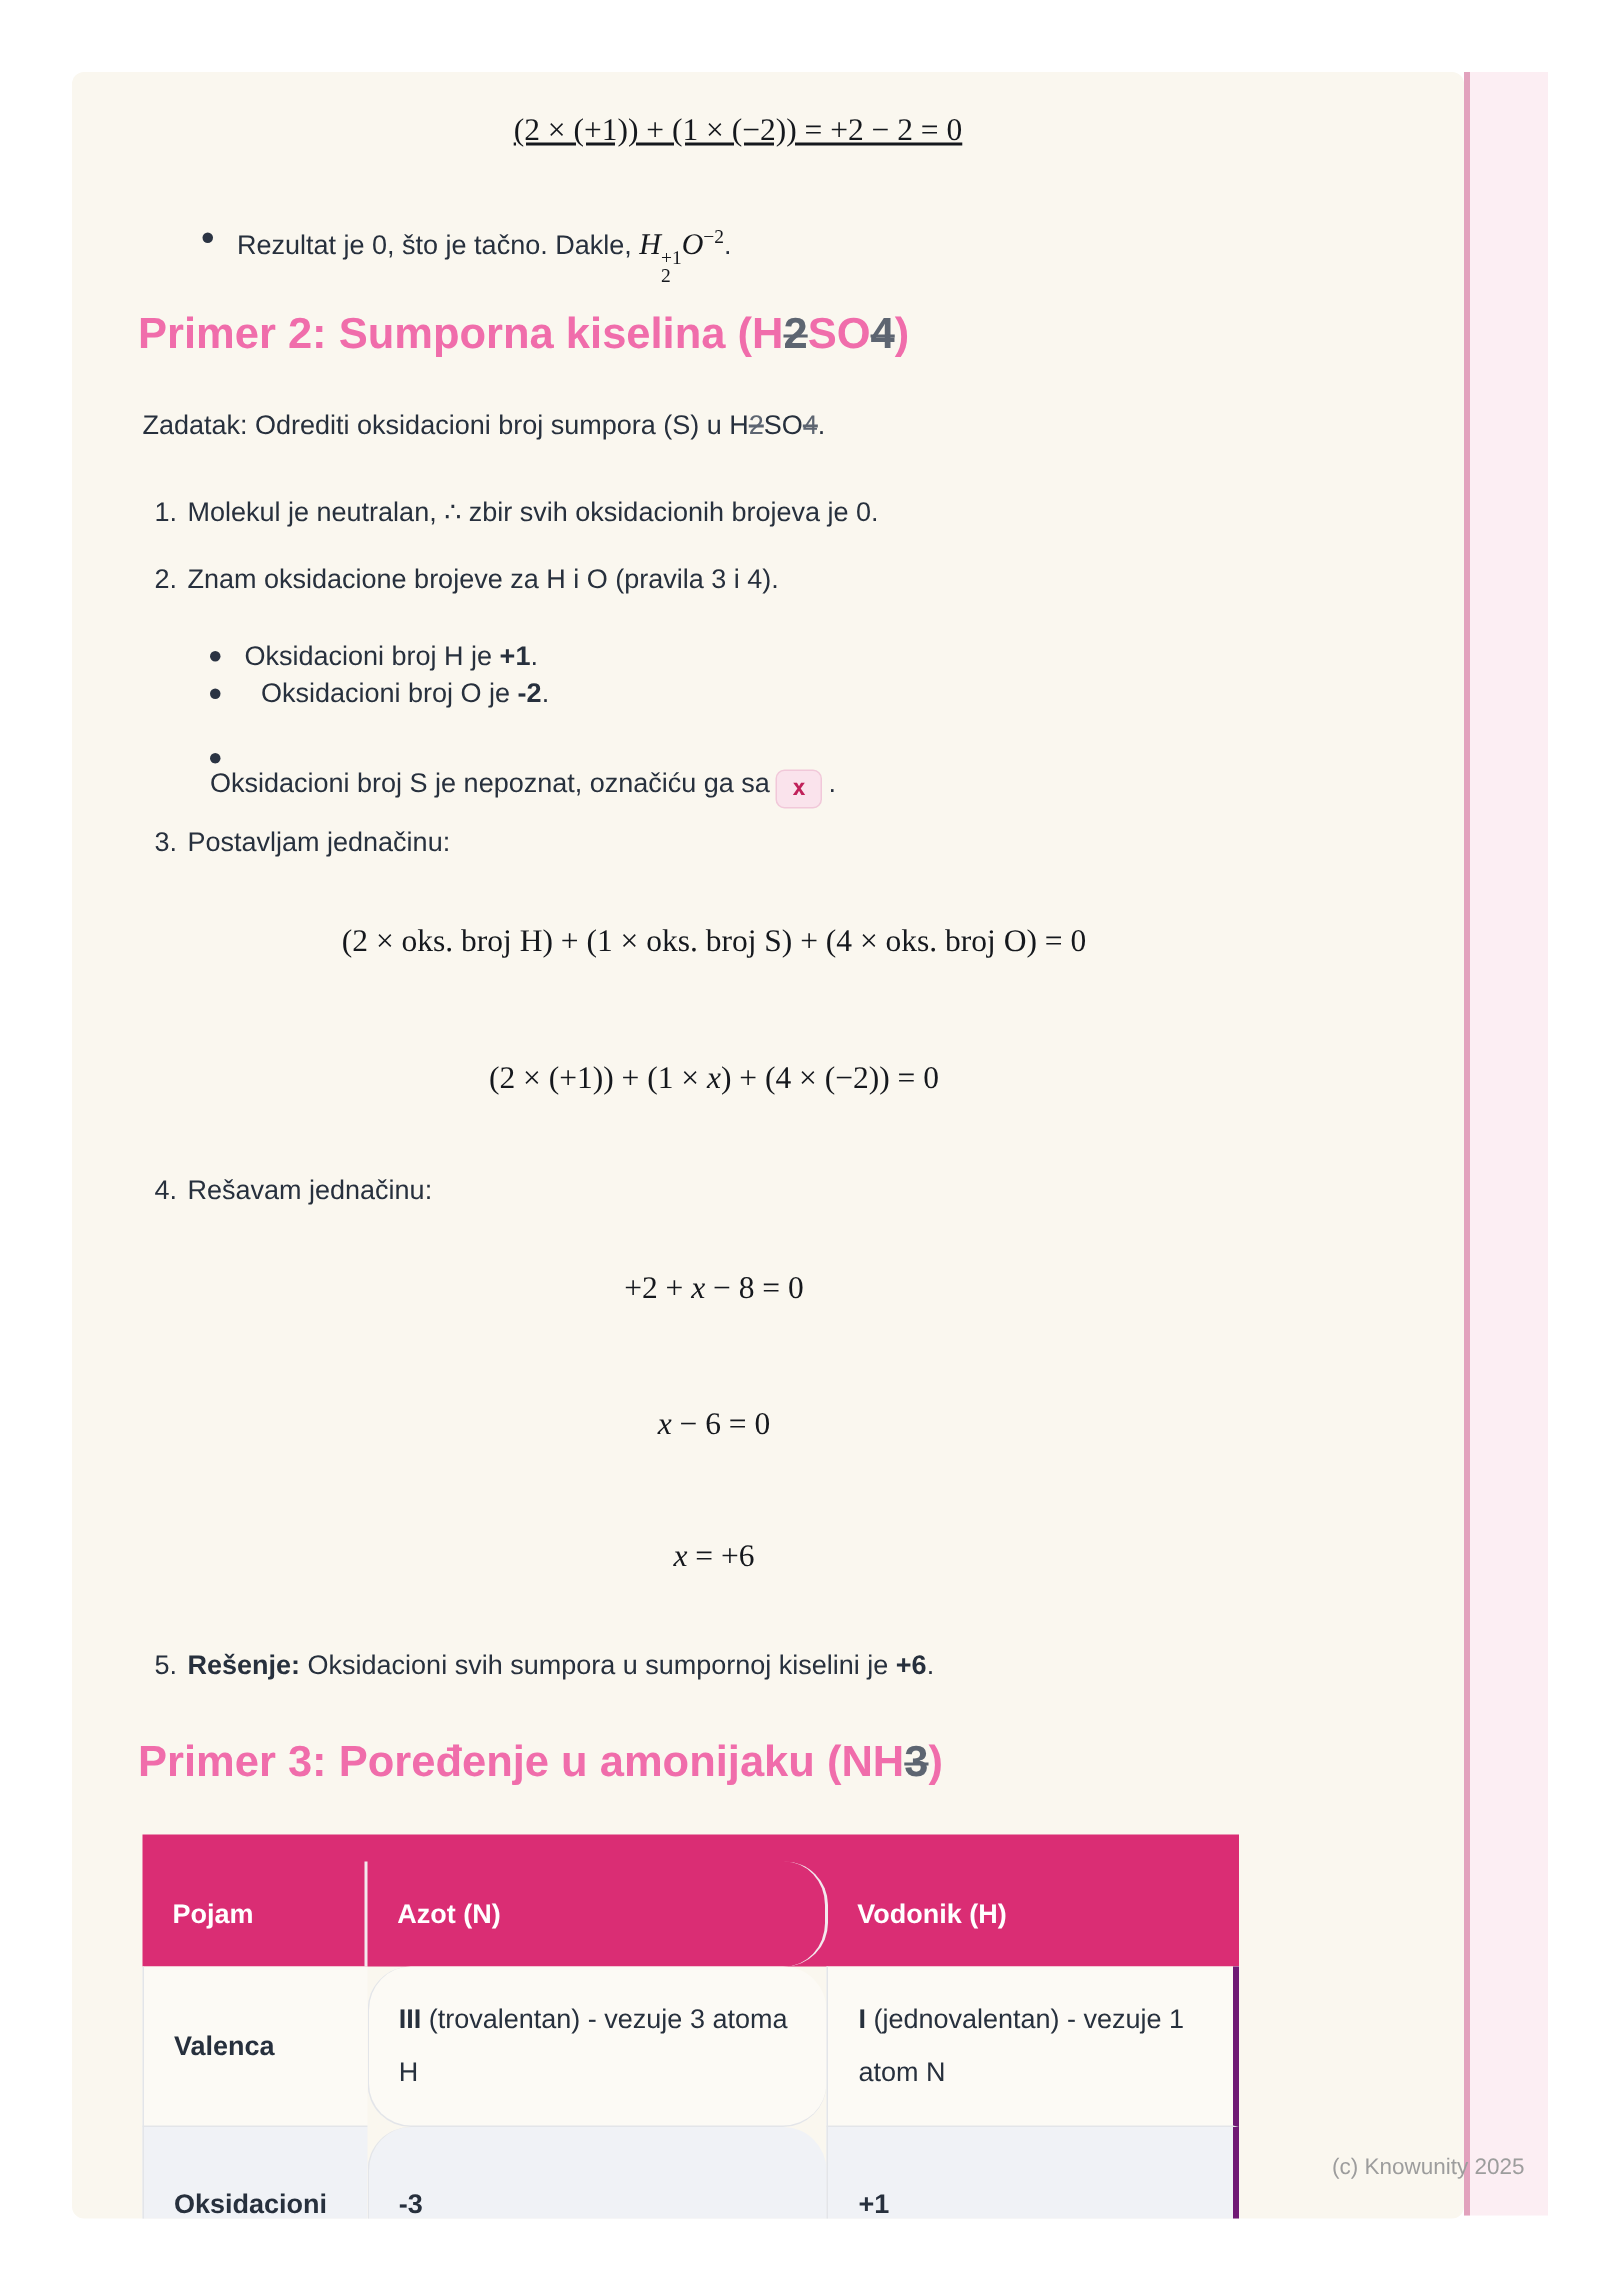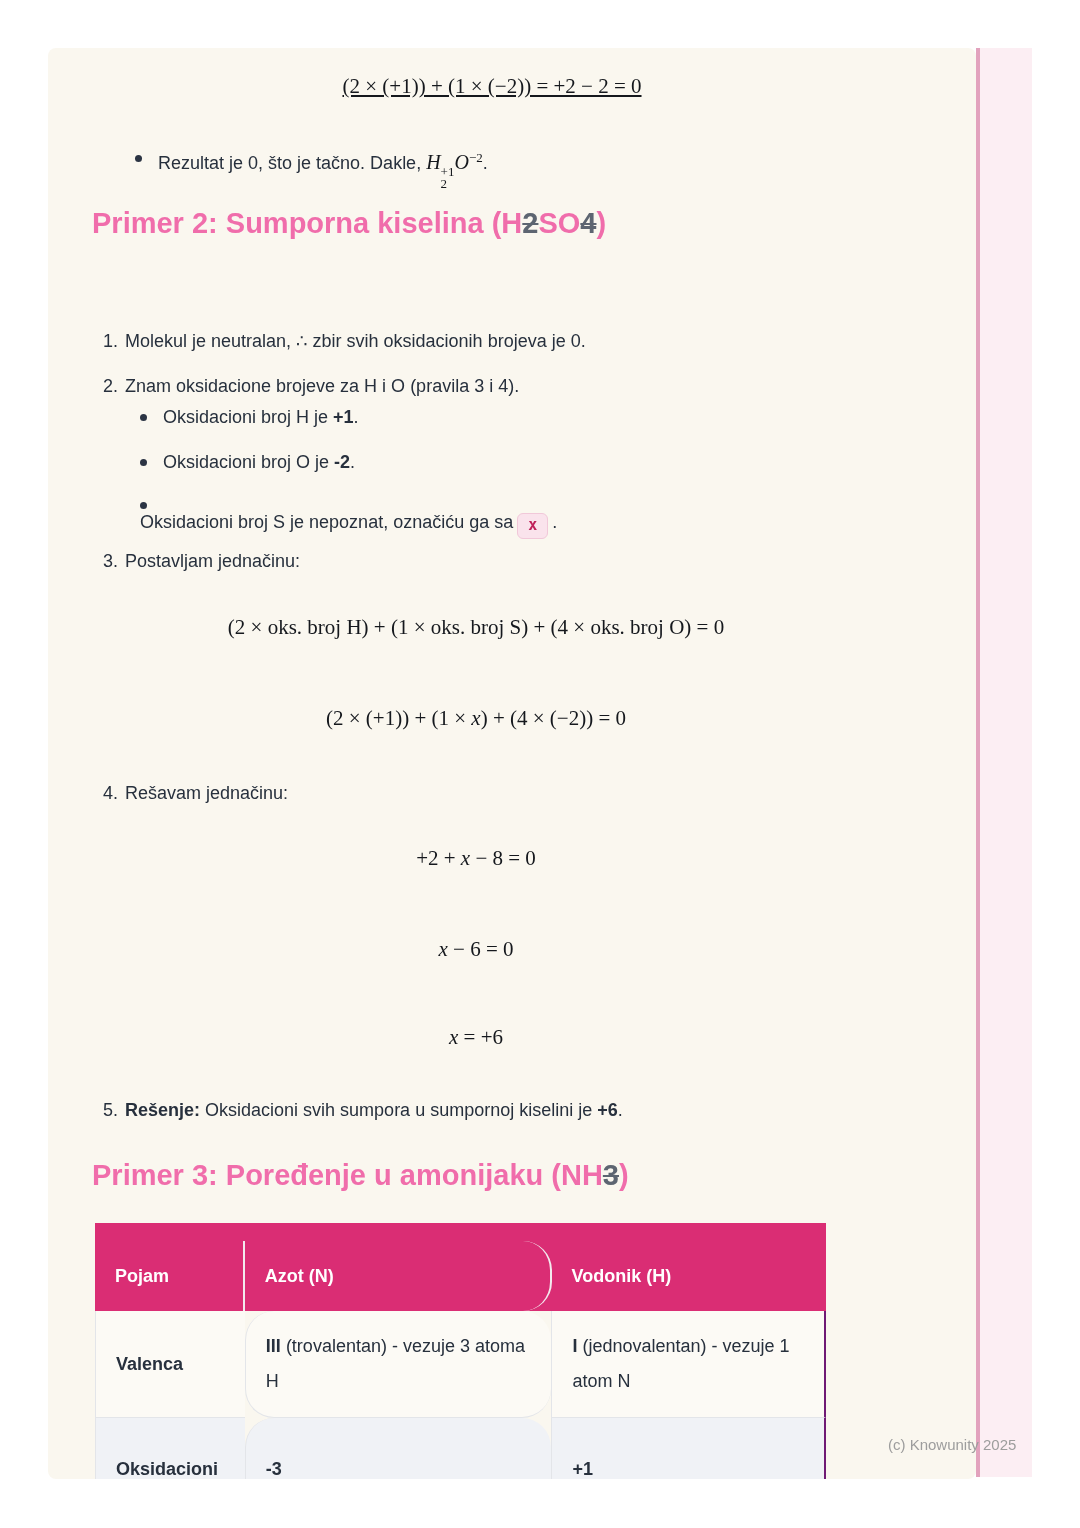--- a/index.html
+++ b/index.html
@@ -56,21 +56,21 @@
   .tbl-header{display:flex;background:#da2d74;color:#ffffff;font-weight:700;font-size:18px;}
   .tbl-header .hc{box-sizing:border-box;padding:25px 14px 24px 20px;border-right:2px solid #f3e9ee;margin-top:18px;}
   .tbl-header .hc:last-child{border-right:none;}
   .c1{width:160px;} .c2{width:331px;border-radius:29px;} .c3{width:296px;}
   .tbl-row{display:flex;font-size:18px;}
   .tbl-row .tc{
     box-sizing:border-box;padding:0 18px 0 20px;border-left:1px solid #e3e5e9;
     border-bottom:1px solid #e3e5e9;display:flex;flex-direction:column;justify-content:center;
     line-height:35px;
   }
-  .tbl-row .tc:last-child{border-right:2px solid #701a75;}
+  .tbl-row .tc:last-child{border-right:4px solid #701a75;}
   .row-a .tc{background:#fcfaf5;height:107px;}
   .row-b .tc{background:#f0f2f6;height:104px;}
 </style>
 </head>
 <body>
 
 <div class="card">
 
   <div class="blk math math-block shift" style="top:26px;">
     <span>(2 × (+1)) + (1 × (−2)) = +2 − 2 = 0</span>
@@ -83,35 +83,38 @@
             <span>+1</span>
             <span>2</span>
           </span><span class="mi">O</span><sup class="m">−2</sup></span><span>.</span>
     </span>
   </div>
 
   <h2 class="blk h2" style="top:158px;margin:0;">
     <span>Primer 2: Sumporna kiselina (H</span><span class="struck">2</span><span>SO</span><span class="struck">4</span><span>)</span>
   </h2>
 
+  <div class="blk body-text" style="left:47px;top:222px;width:800px;">
+    <span>Zadatak: Odrediti oksidacioni broj sumpora (S) u H</span><span class="struck">2</span><span>SO</span><span class="struck">4</span><span>.</span>
+  </div>
 
   <div class="blk num-item body-text" style="top:280px;">
     <span class="num">1.</span>
     <span>Molekul je neutralan, ∴ zbir svih oksidacionih brojeva je 0.</span>
   </div>
   <div class="blk num-item body-text" style="top:325px;">
     <span class="num">2.</span>
     <span>Znam oksidacione brojeve za H i O (pravila 3 i 4).</span>
   </div>
 
-  <div class="blk bullet-item body-text" style="left:92px;top:356px;width:760px;text-align:center;">
+  <div class="blk bullet-item body-text" style="left:92px;top:376px;width:760px;text-align:center;">
     <span class="dot"></span>
     <span><span>Oksidacioni broj H je </span><span class="b">+1</span><span>.</span></span>
   </div>
-  <div class="blk bullet-item body-text" style="left:92px;top:401px;width:760px;">
+  <div class="blk bullet-item body-text" style="left:92px;top:401px;width:760px;gap:11px;">
     <span class="dot"></span>
     <span><span>Oksidacioni broj O je </span><span class="b">-2</span><span>.</span></span>
   </div>
   <div class="blk bullet-item body-text" style="left:92px;top:444px;width:760px;flex-direction:column;">
     <span class="dot"></span>
     <span><span>Oksidacioni broj S je nepoznat, označiću ga sa</span><span class="code-badge">x</span><span>.</span></span>
   </div>
 
   <div class="blk num-item body-text" style="top:500px;">
     <span class="num">3.</span>

